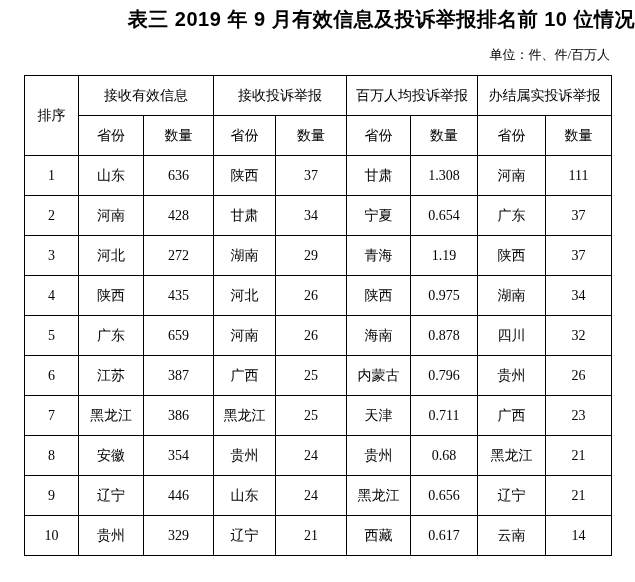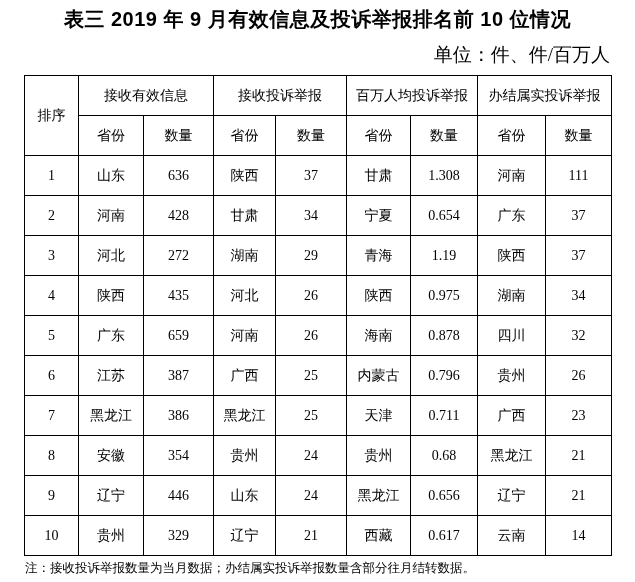--- a/index.html
+++ b/index.html
@@ -12,31 +12,31 @@
   .page {
     position: relative;
     width: 635px; height: 582px;
     background: #ffffff;
     overflow: hidden;
   }
   .title {
     position: absolute;
     top: 6px; left: 0;
     width: 635px;
-    text-align: center;
+    text-align: right;
     font-family: "Liberation Sans", "DejaVu Sans", sans-serif;
     font-weight: bold;
     font-size: 20px;
     line-height: 26px;
     letter-spacing: 0.5px;
   }
   .unit-label {
     position: absolute;
     top: 45px; right: 25px;
-    font-size: 19px;
+    font-size: 13px;
     line-height: 20px;
   }
   table.rank-table {
     position: absolute;
     top: 75px; left: 24px;
     width: 587px;
     border-collapse: collapse;
     table-layout: fixed;
   }
   .rank-table th, .rank-table td {
@@ -206,15 +206,14 @@
           <td>辽宁</td>
           <td>21</td>
           <td>西藏</td>
           <td>0.617</td>
           <td>云南</td>
           <td>14</td>
         </tr>
       </tbody>
   </table>
 
-  <div class="footnote">注：接收投诉举报数量为当月数据；办结属实投诉举报数量含部分往月结转数据。</div>
 
 </div>
 
 </body></html>

